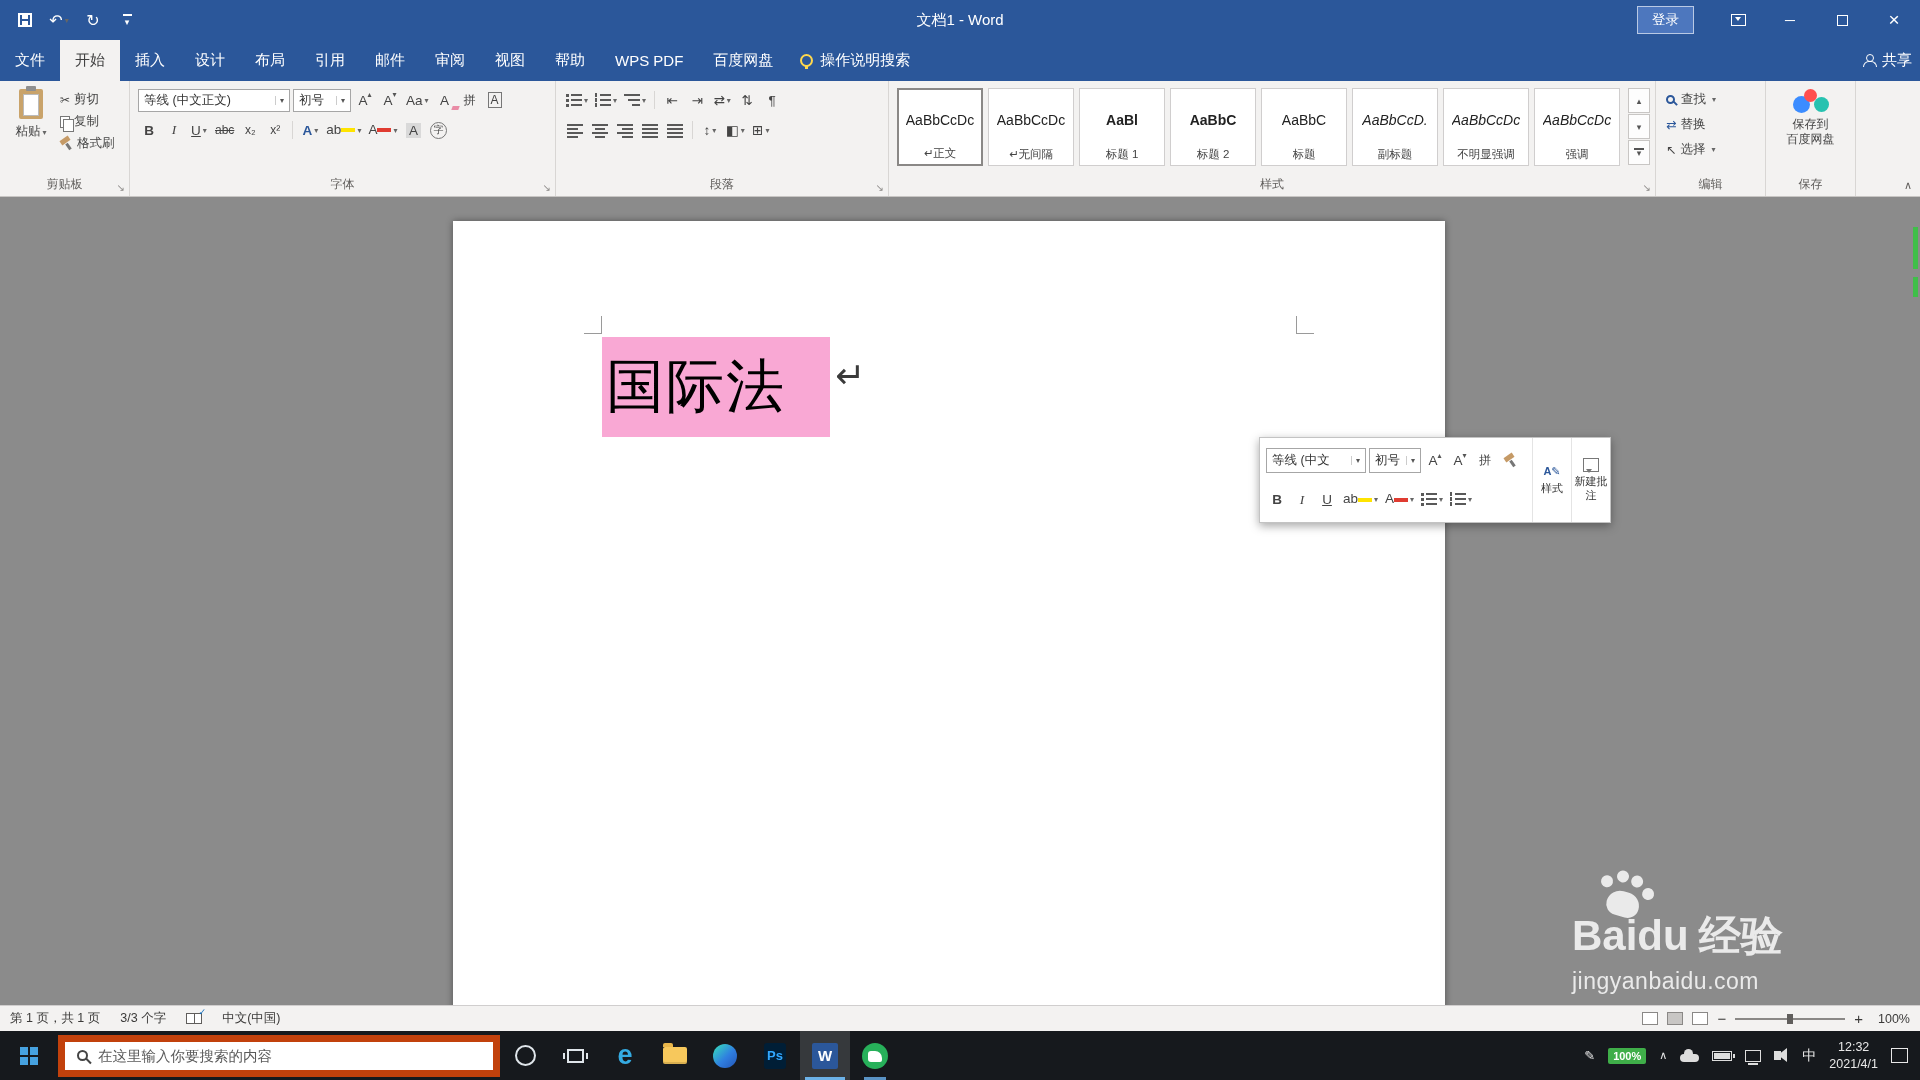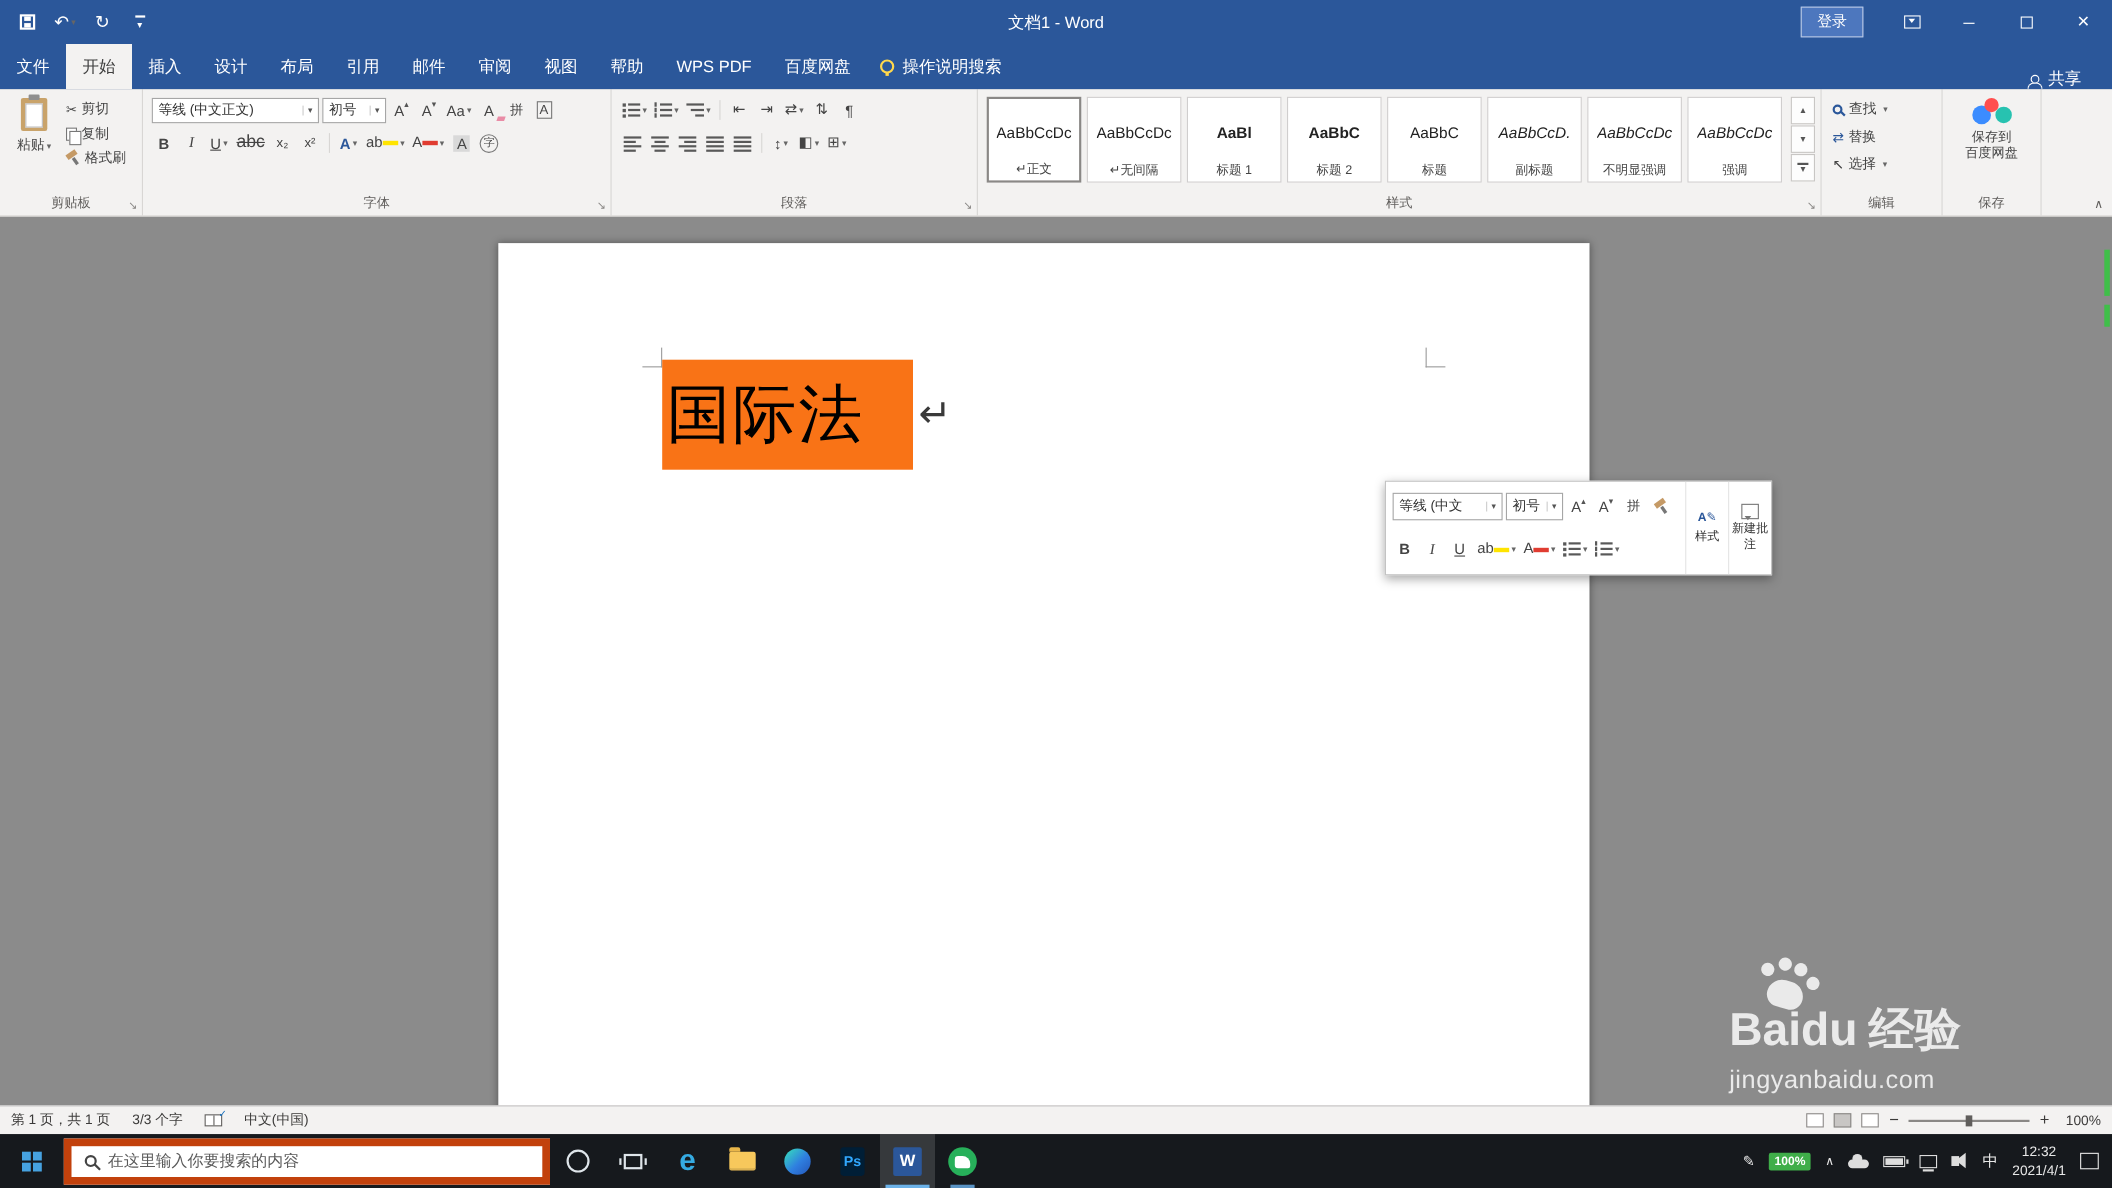--- a/index.html
+++ b/index.html
@@ -23,21 +23,21 @@
 .ic-ribbonopts::after{content:"";position:absolute;left:3px;top:2px;border:3px solid transparent;border-top:4px solid #fff}
 .ic-maxbox{width:11px;height:11px;border:1.5px solid #fff}
 
 
 #tabrow{position:absolute;top:40px;left:0;right:0;height:41px;background:#2b579a;display:flex;align-items:stretch;color:#fff;font-size:15px;z-index:19}
 .tab{padding:0 15px;display:flex;align-items:center;white-space:nowrap}
 .tab.active{background:#f3f2f1;color:#404040}
 .tellme{display:flex;align-items:center;gap:7px;margin-left:12px;white-space:nowrap}
 .ic-bulb{width:13px;height:13px;border:2px solid #ffd84d;border-radius:50%;position:relative}
 .ic-bulb::after{content:"";position:absolute;left:3px;bottom:-4px;width:3px;height:3px;background:#ffd84d}
-.share{margin-left:auto;display:flex;align-items:flex-end;gap:7px;padding-right:28px}
+.share{margin-left:auto;display:flex;align-items:center;gap:7px;padding-right:8px}
 .ic-person{width:12px;height:13px;position:relative}
 .ic-person::before{content:"";position:absolute;left:3px;top:0;width:6px;height:6px;border:1.5px solid #fff;border-radius:50%}
 .ic-person::after{content:"";position:absolute;left:0;bottom:0;width:12px;height:5px;border:1.5px solid #fff;border-bottom:none;border-radius:6px 6px 0 0}
 
 
 #ribbon{position:absolute;top:81px;left:0;right:0;height:116px;background:#f3f2f1;border-bottom:1px solid #c8c6c4;z-index:18;color:#444}
 .group{position:absolute;top:0;bottom:0;border-right:1px solid #d8d6d4}
 .grp-label{position:absolute;bottom:3px;left:0;right:0;text-align:center;font-size:12px;color:#605e5c}
 .launcher{position:absolute;bottom:3px;right:4px;font-size:10px;color:#8a8886;line-height:1}
 .rb{min-width:22px;height:24px;display:inline-flex;align-items:center;justify-content:center;font-size:13.5px;color:#444;padding:0 2px;position:relative}
@@ -124,21 +124,21 @@
 .ic-bcloud .c2{left:11px;top:0;width:13px;height:13px;background:#ff4f4f}
 .ic-bcloud .c3{right:0;bottom:1px;width:15px;height:15px;background:#27c2b0}
 #ribbon-collapse{position:absolute;right:8px;bottom:4px;font-size:11px;color:#605e5c}
 
 
 #docarea{position:absolute;top:197px;left:0;right:0;height:808px;background:#8b8b8b;overflow:hidden;z-index:1}
 #page{position:absolute;left:453px;top:24px;width:992px;height:790px;background:#fff;box-shadow:0 0 7px rgba(0,0,0,.4)}
 .crop{position:absolute;width:18px;height:18px}
 #crop-left{left:131px;top:95px;border-right:1px solid #9a9a9a;border-bottom:1px solid #9a9a9a}
 #crop-right{left:843px;top:95px;border-left:1px solid #9a9a9a;border-bottom:1px solid #9a9a9a}
-#sel{position:absolute;left:149px;top:106px;width:228px;height:100px;background:#f97316;display:flex;align-items:center;padding-left:4px}
+#sel{position:absolute;left:149px;top:116px;width:228px;height:100px;background:#f9a8d4;display:flex;align-items:center;padding-left:4px}
 #sel .t{font-size:58px;color:#000;letter-spacing:2px;white-space:nowrap}
 #pmark{position:absolute;left:382px;top:134px;font-size:36px;color:#3a3a3a}
 #scrollmarks{position:absolute;right:2px;top:30px;width:5px}
 #scrollmarks .m{width:5px;background:#3fbf49;margin-bottom:8px}
 
 
 #minibar{position:absolute;left:1259px;top:437px;width:352px;height:86px;background:#fff;border:1px solid #c3c3c3;box-shadow:0 3px 9px rgba(0,0,0,.35);z-index:70;display:flex}
 #mb-left{flex:1;display:flex;flex-direction:column;padding:3px 2px 3px 6px}
 .mb-row{display:flex;align-items:center;height:40px;gap:3px}
 .mb-row .combo{height:25px}
@@ -328,21 +328,21 @@
           <span class="boxA" data-interactable="false">A</span>
         </span>
     </div>
     <div class="rowline">
       <span class="rb" style="font-weight:700" data-interactable="true">B</span>
       <span class="rb" style="font-style:italic;font-family:'Liberation Serif',serif" data-interactable="true">I</span>
       <span class="rb" data-interactable="true">
           <span style="text-decoration:underline" data-interactable="false">U</span>
           <span class="dd-mk" data-interactable="false">▾</span>
         </span>
-      <span class="rb" style="text-decoration:line-through;font-size:16px" data-interactable="true">abc</span>
+      <span class="rb" style="text-decoration:line-through;font-size:12px" data-interactable="true">abc</span>
       <span class="rb" style="font-size:12px" data-interactable="true">x₂</span>
       <span class="rb" style="font-size:12px" data-interactable="true">x²</span>
       <span class="sep"></span>
       <span class="rb" data-interactable="true">
           <span class="blueA" data-interactable="false">A</span>
           <span class="dd-mk" data-interactable="false">▾</span>
         </span>
       <span class="rb" data-interactable="true">
           <span class="cbar" data-interactable="false">
             <span>ab</span>

